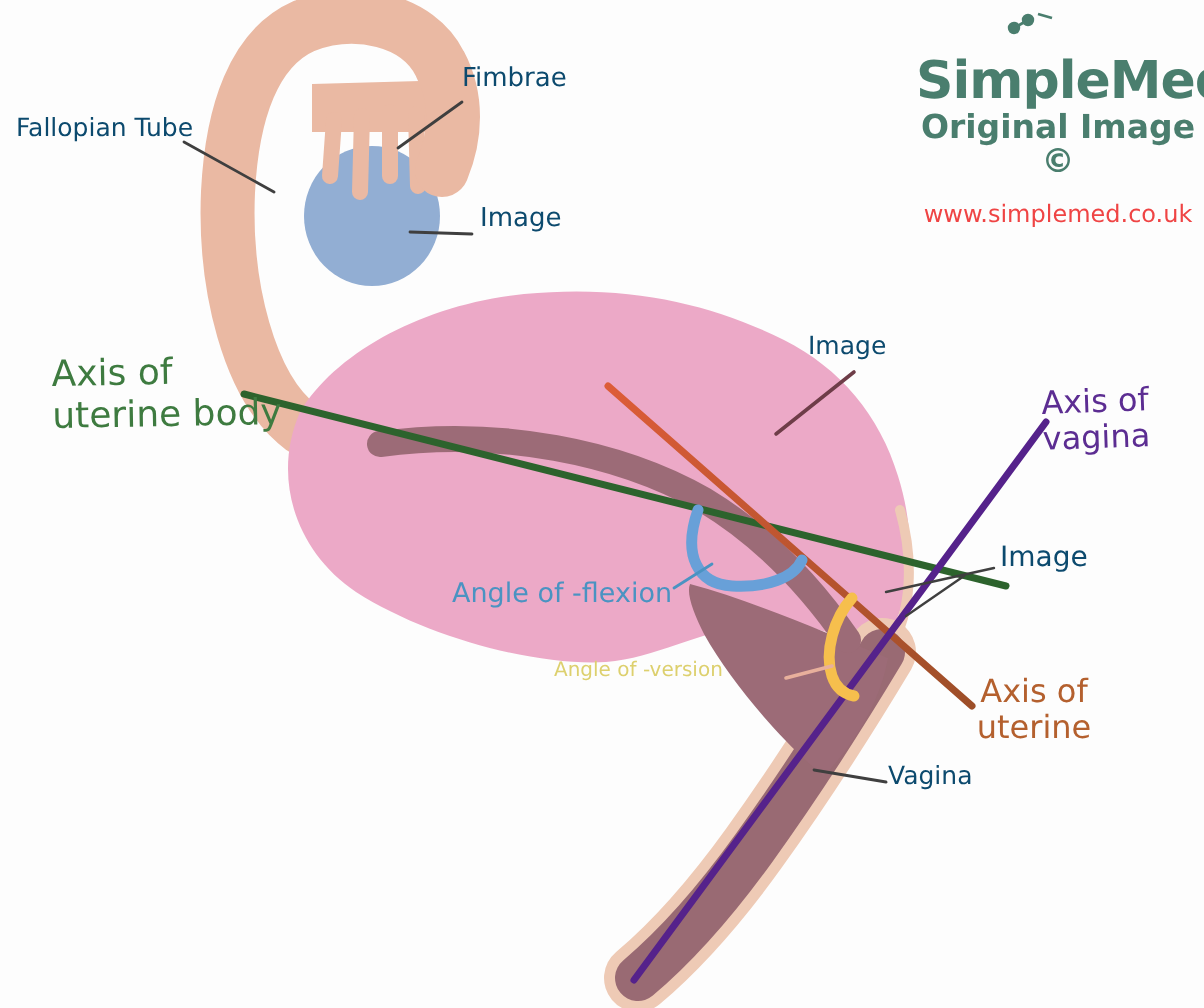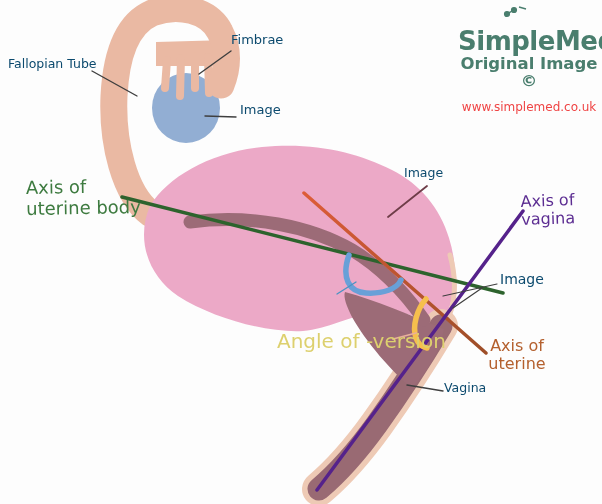--- a/index.html
+++ b/index.html
@@ -123,22 +123,23 @@
 
   <div class="lbl" style="left:500px;top:271px;font-size:14px;">Image</div>
 
   <div class="lbl" style="left:487px;top:337px;font-size:16px;color:#b4602e;text-align:center;width:60px;">
     <span>Axis of</span>
     <span>uterine</span>
   </div>
 
   <div class="lbl" style="left:444px;top:381px;font-size:12.5px;">Vagina</div>
 
+  <div class="lbl" style="left:226px;top:290px;font-size:13.5px;color:#4a93c2;">Angle of -flexion</div>
 
-  <div class="lbl" style="left:277px;top:330px;font-size:20px;color:#ddd06e;">Angle of -version</div>
+  <div class="lbl" style="left:277px;top:330px;font-size:10px;color:#ddd06e;">Angle of -version</div>
 
   <div id="logo">
     <div class="brand">SimpleMed</div>
     <div class="subtitle">Original Image ©</div>
     <div class="url">www.simplemed.co.uk</div>
   </div>
 
 </div>
 
 </body></html>

